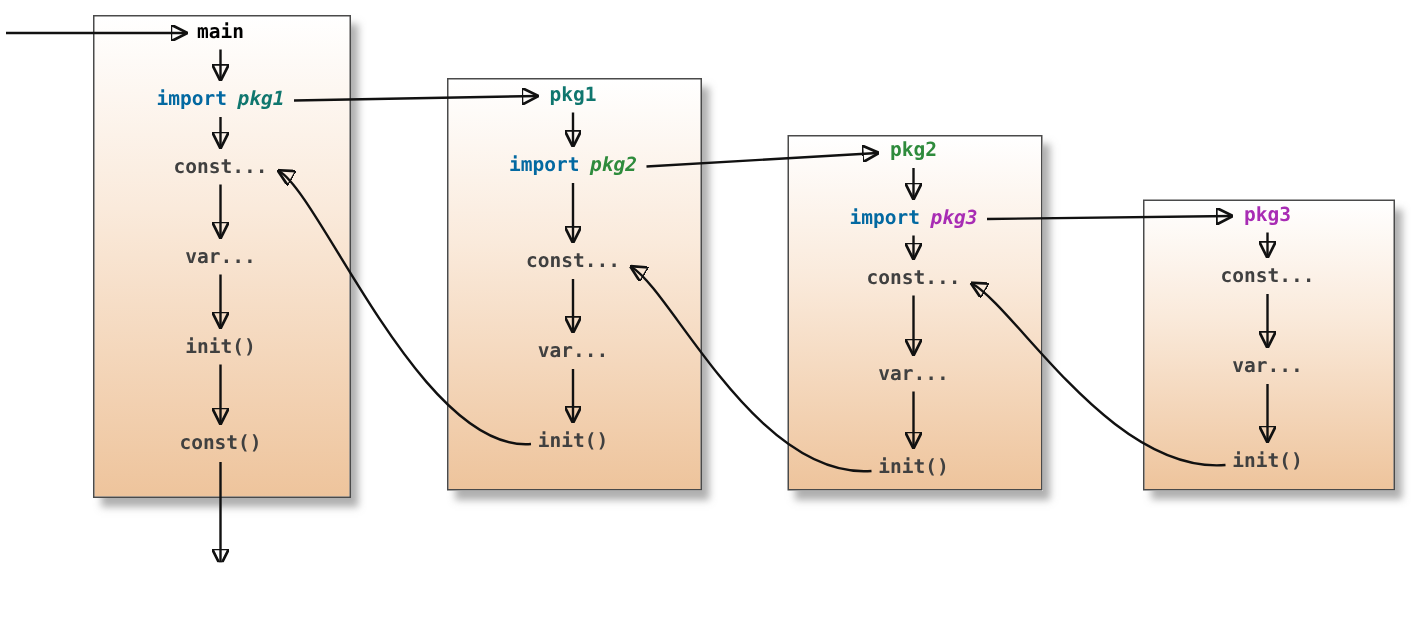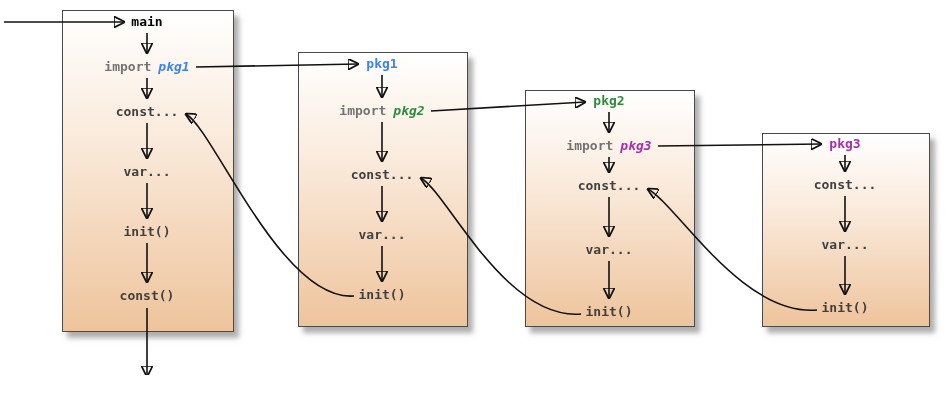--- a/index.html
+++ b/index.html
@@ -21,24 +21,24 @@
     position:absolute;
     transform:translateX(-50%);
     font-size:13px;
     font-weight:bold;
     line-height:16px;
     white-space:nowrap;
     z-index:2;
   }
   .t-black { color:#000000; }
   .c-blue  { color:#404040; }
-  .c-pkg1  { color:#3b82f6; }
+  .c-pkg1  { color:#0f766e; }
   .c-pkg2  { color:#2e8b3c; }
   .c-pkg3  { color:#a82cb4; }
-  .kw { color:#737373; margin-right:7px; }
+  .kw { color:#0369a1; margin-right:7px; }
   .pkg { font-style:italic; }
   #arrow-layer {
     position:absolute; left:0; top:0;
     width:948px; height:419px;
     z-index:3;
     pointer-events:none;
   }
   #arrow-layer line, #arrow-layer path {
     stroke:#111111;
     stroke-width:1.6;

